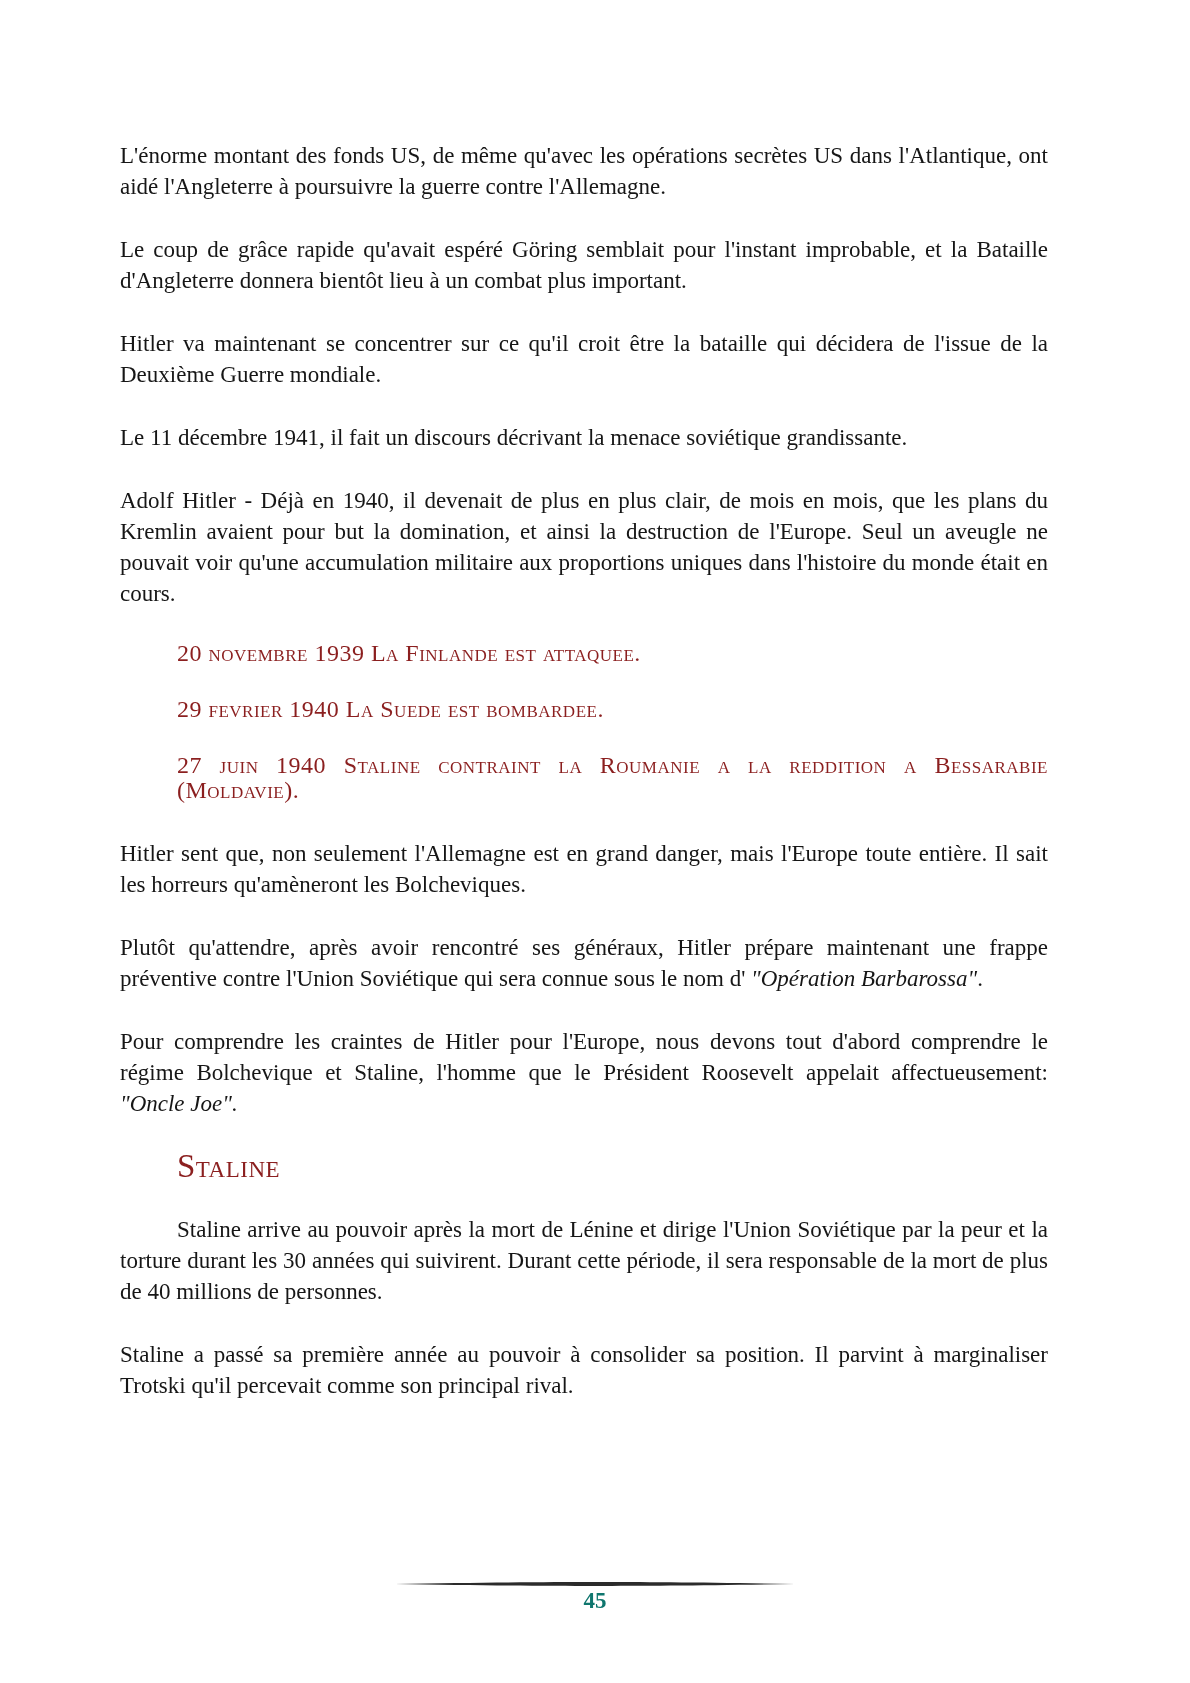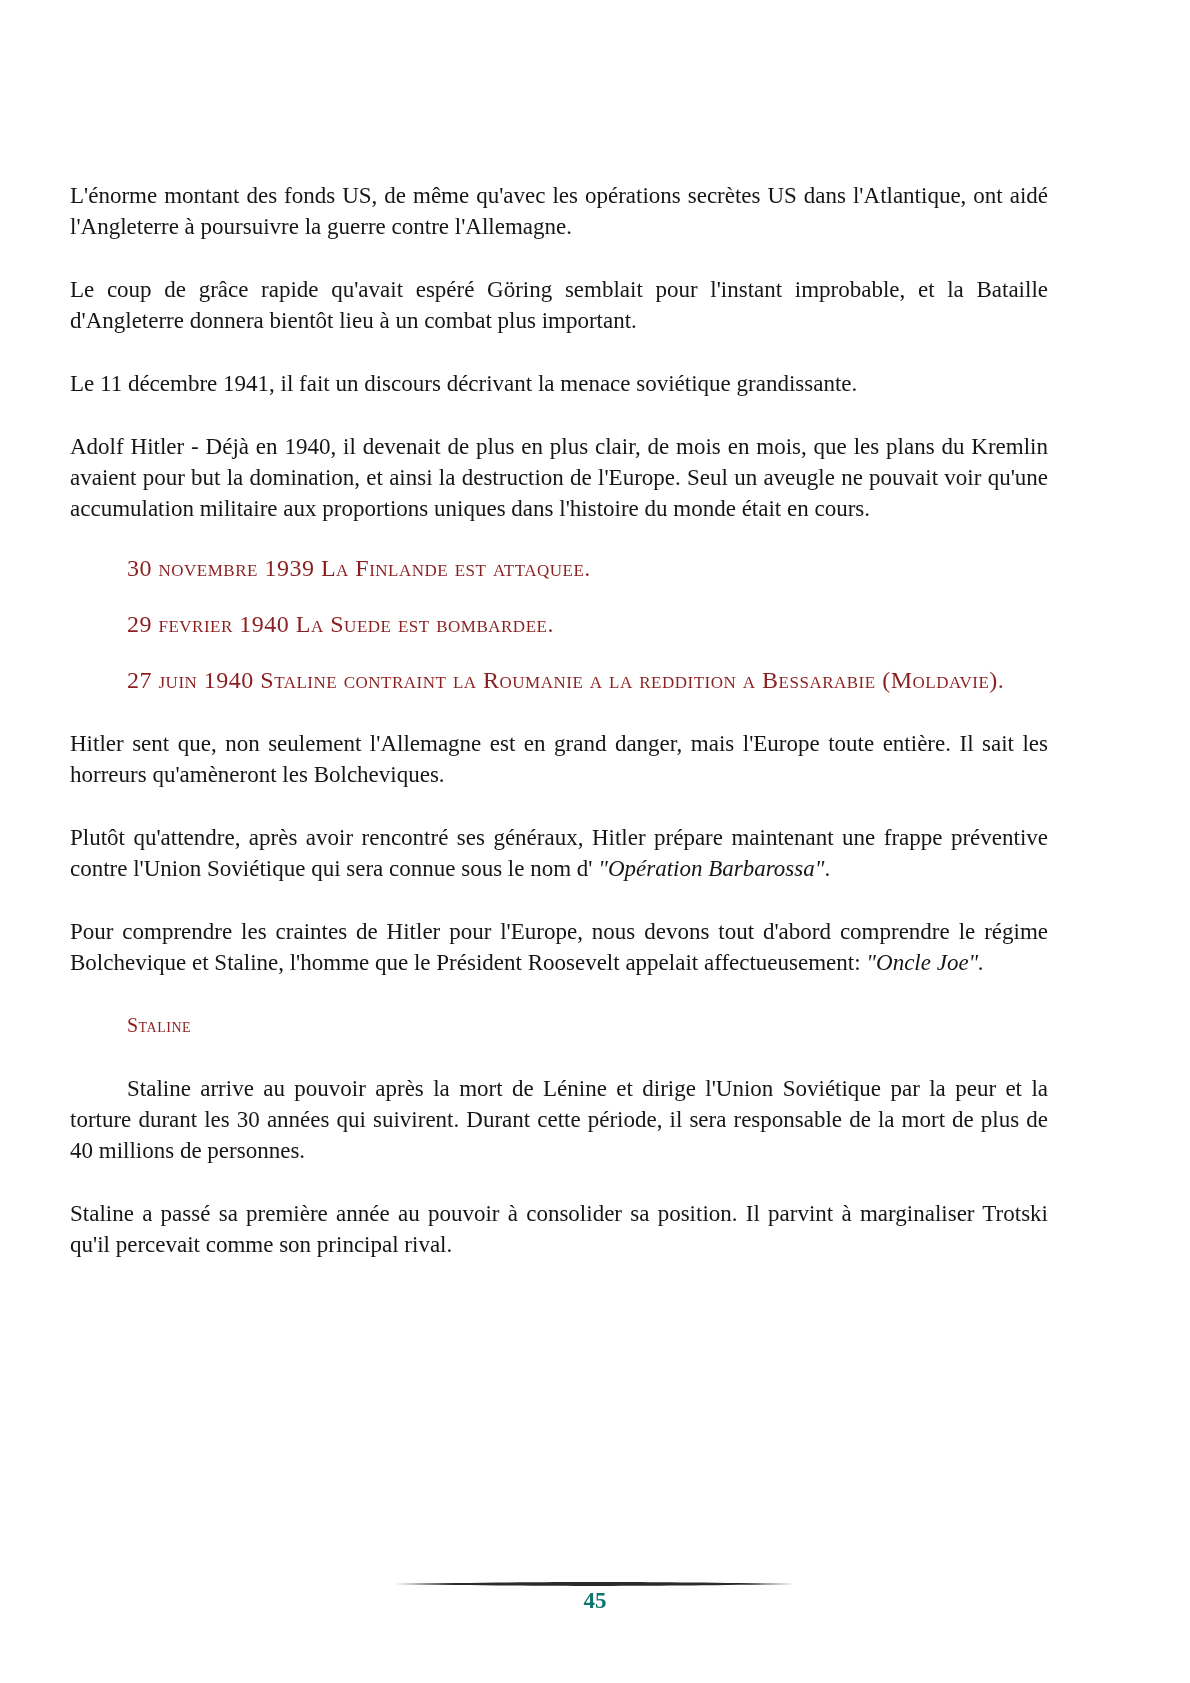--- a/index.html
+++ b/index.html
@@ -8,22 +8,21 @@
     background: #ffffff;
   }
   body {
     width: 1190px;
     height: 1683px;
     position: relative;
     overflow: hidden;
     font-family: "Liberation Serif", "DejaVu Serif", serif;
   }
   .page {
-    padding: 140px 142px 0 70px;
-    margin-top: 40px;
+    padding: 140px 142px 0 120px;
   }
   p.body {
     margin: 0 0 32px 0;
     font-size: 23px;
     line-height: 31px;
     color: #161616;
     text-align: justify;
     hyphens: none;
   }
   p.body.pre-events {
@@ -39,21 +38,21 @@
     color: #8b1f1f;
     font-variant: small-caps;
     letter-spacing: 0.5px;
     text-align: justify;
   }
   p.event.event-last {
     margin-bottom: 35px;
   }
   h2.section-heading {
     margin: 0 0 32px 57px;
-    font-size: 20px;
+    font-size: 33px;
     line-height: 31px;
     color: #8b1f1f;
     font-variant: small-caps;
     letter-spacing: 0.5px;
     font-weight: normal;
   }
   .bold-lead { font-weight: normal; }
   .italic    { font-style: italic; }
   footer.page-footer {
     position: absolute;
@@ -75,24 +74,25 @@
     font-weight: bold;
     color: #0f766e;
   }
 </style>
 </head>
 <body>
 
 <main class="page">
   <p class="body">L'énorme montant des fonds US, de même qu'avec les opérations secrètes US dans l'Atlantique, ont aidé l'Angleterre à poursuivre la guerre contre l'Allemagne.</p>
   <p class="body">Le coup de grâce rapide qu'avait espéré Göring semblait pour l'instant improbable, et la Bataille d'Angleterre donnera bientôt lieu à un combat plus important.</p>
+  <p class="body">Hitler va maintenant se concentrer sur ce qu'il croit être la bataille qui décidera de l'issue de la Deuxième Guerre mondiale.</p>
   <p class="body">Le 11 décembre 1941, il fait un discours décrivant la menace soviétique grandissante.</p>
   <p class="body"><span class="bold-lead">Adolf Hitler - </span><span>Déjà en 1940, il devenait de plus en plus clair, de mois en mois, que les plans du Kremlin avaient pour but la domination, et ainsi la destruction de l'Europe. Seul un aveugle ne pouvait voir qu'une accumulation militaire aux proportions uniques dans l'histoire du monde était en cours.</span></p>
 
-  <p class="event">30 novembre 1939 La Finlande est attaquee.</p>
+  <p class="event">20 novembre 1939 La Finlande est attaquee.</p>
   <p class="event">29 fevrier 1940 La Suede est bombardee.</p>
   <p class="event event-last">27 juin 1940 Staline contraint la Roumanie a la reddition a Bessarabie (Moldavie).</p>
 
   <p class="body">Hitler sent que, non seulement l'Allemagne est en grand danger, mais l'Europe toute entière. Il sait les horreurs qu'amèneront les Bolcheviques.</p>
   <p class="body"><span>Plutôt qu'attendre, après avoir rencontré ses généraux, Hitler prépare maintenant une frappe préventive contre l'Union Soviétique qui sera connue sous le nom d' </span><span class="italic">"Opération Barbarossa"</span><span>.</span></p>
   <p class="body"><span>Pour comprendre les craintes de Hitler pour l'Europe, nous devons tout d'abord comprendre le régime Bolchevique et Staline, l'homme que le Président Roosevelt appelait affectueusement: </span><span class="italic">"Oncle Joe".</span></p>
 
   <h2 class="section-heading">Staline</h2>
 
   <p class="body indent-first">Staline arrive au pouvoir après la mort de Lénine et dirige l'Union Soviétique par la peur et la torture durant les 30 années qui suivirent. Durant cette période, il sera responsable de la mort de plus de 40 millions de personnes.</p>

